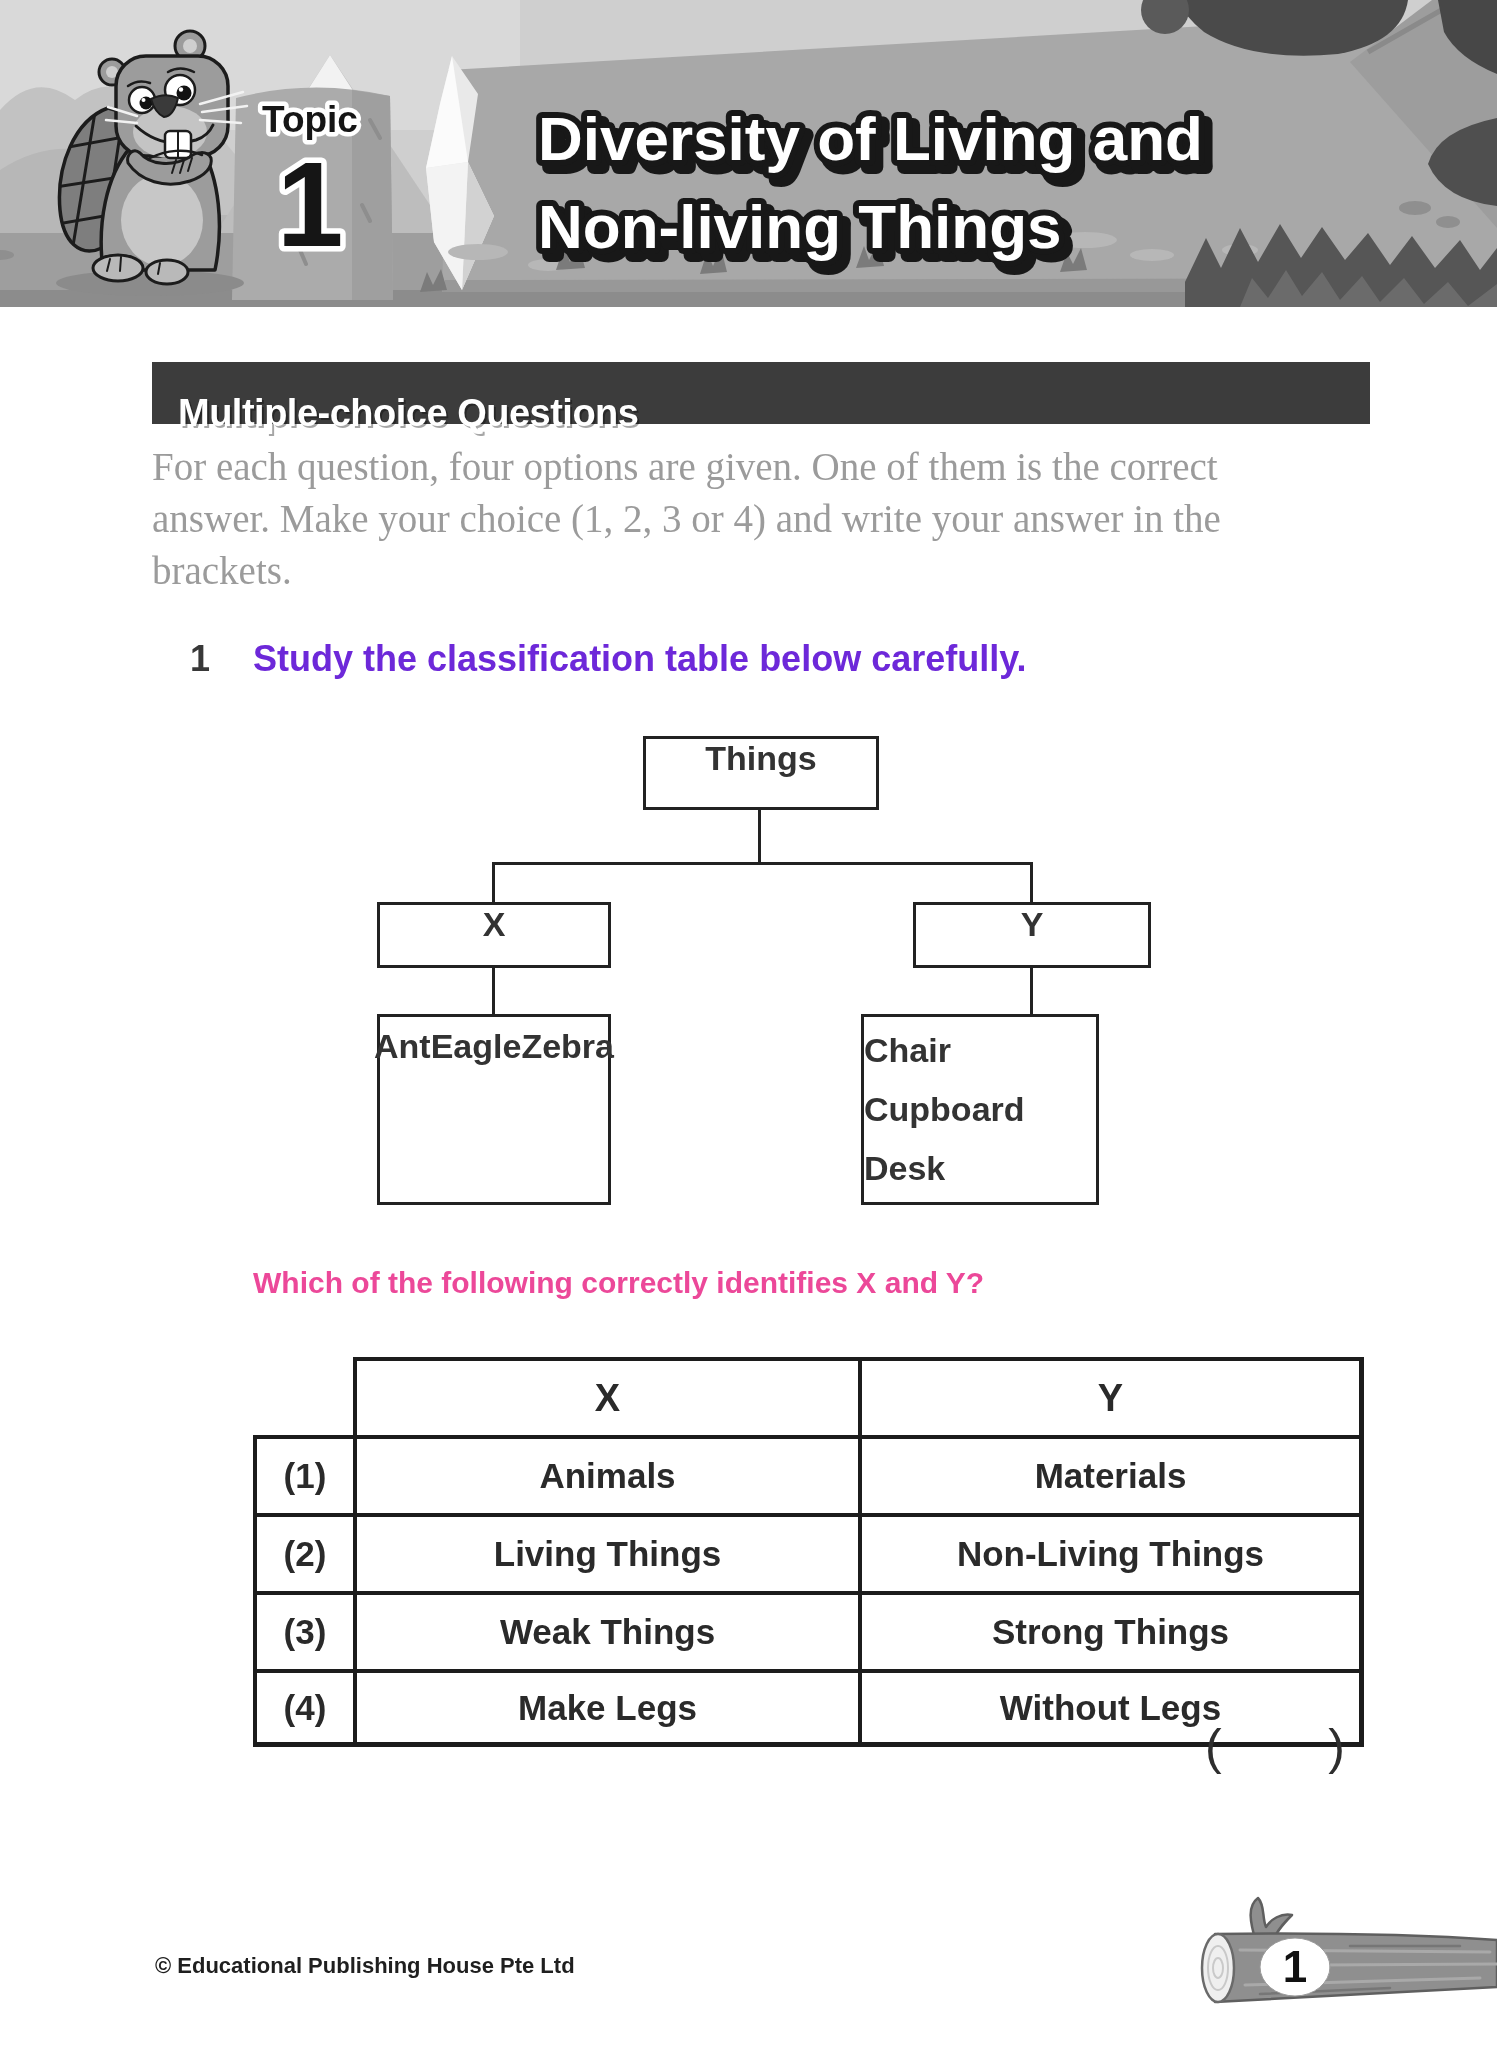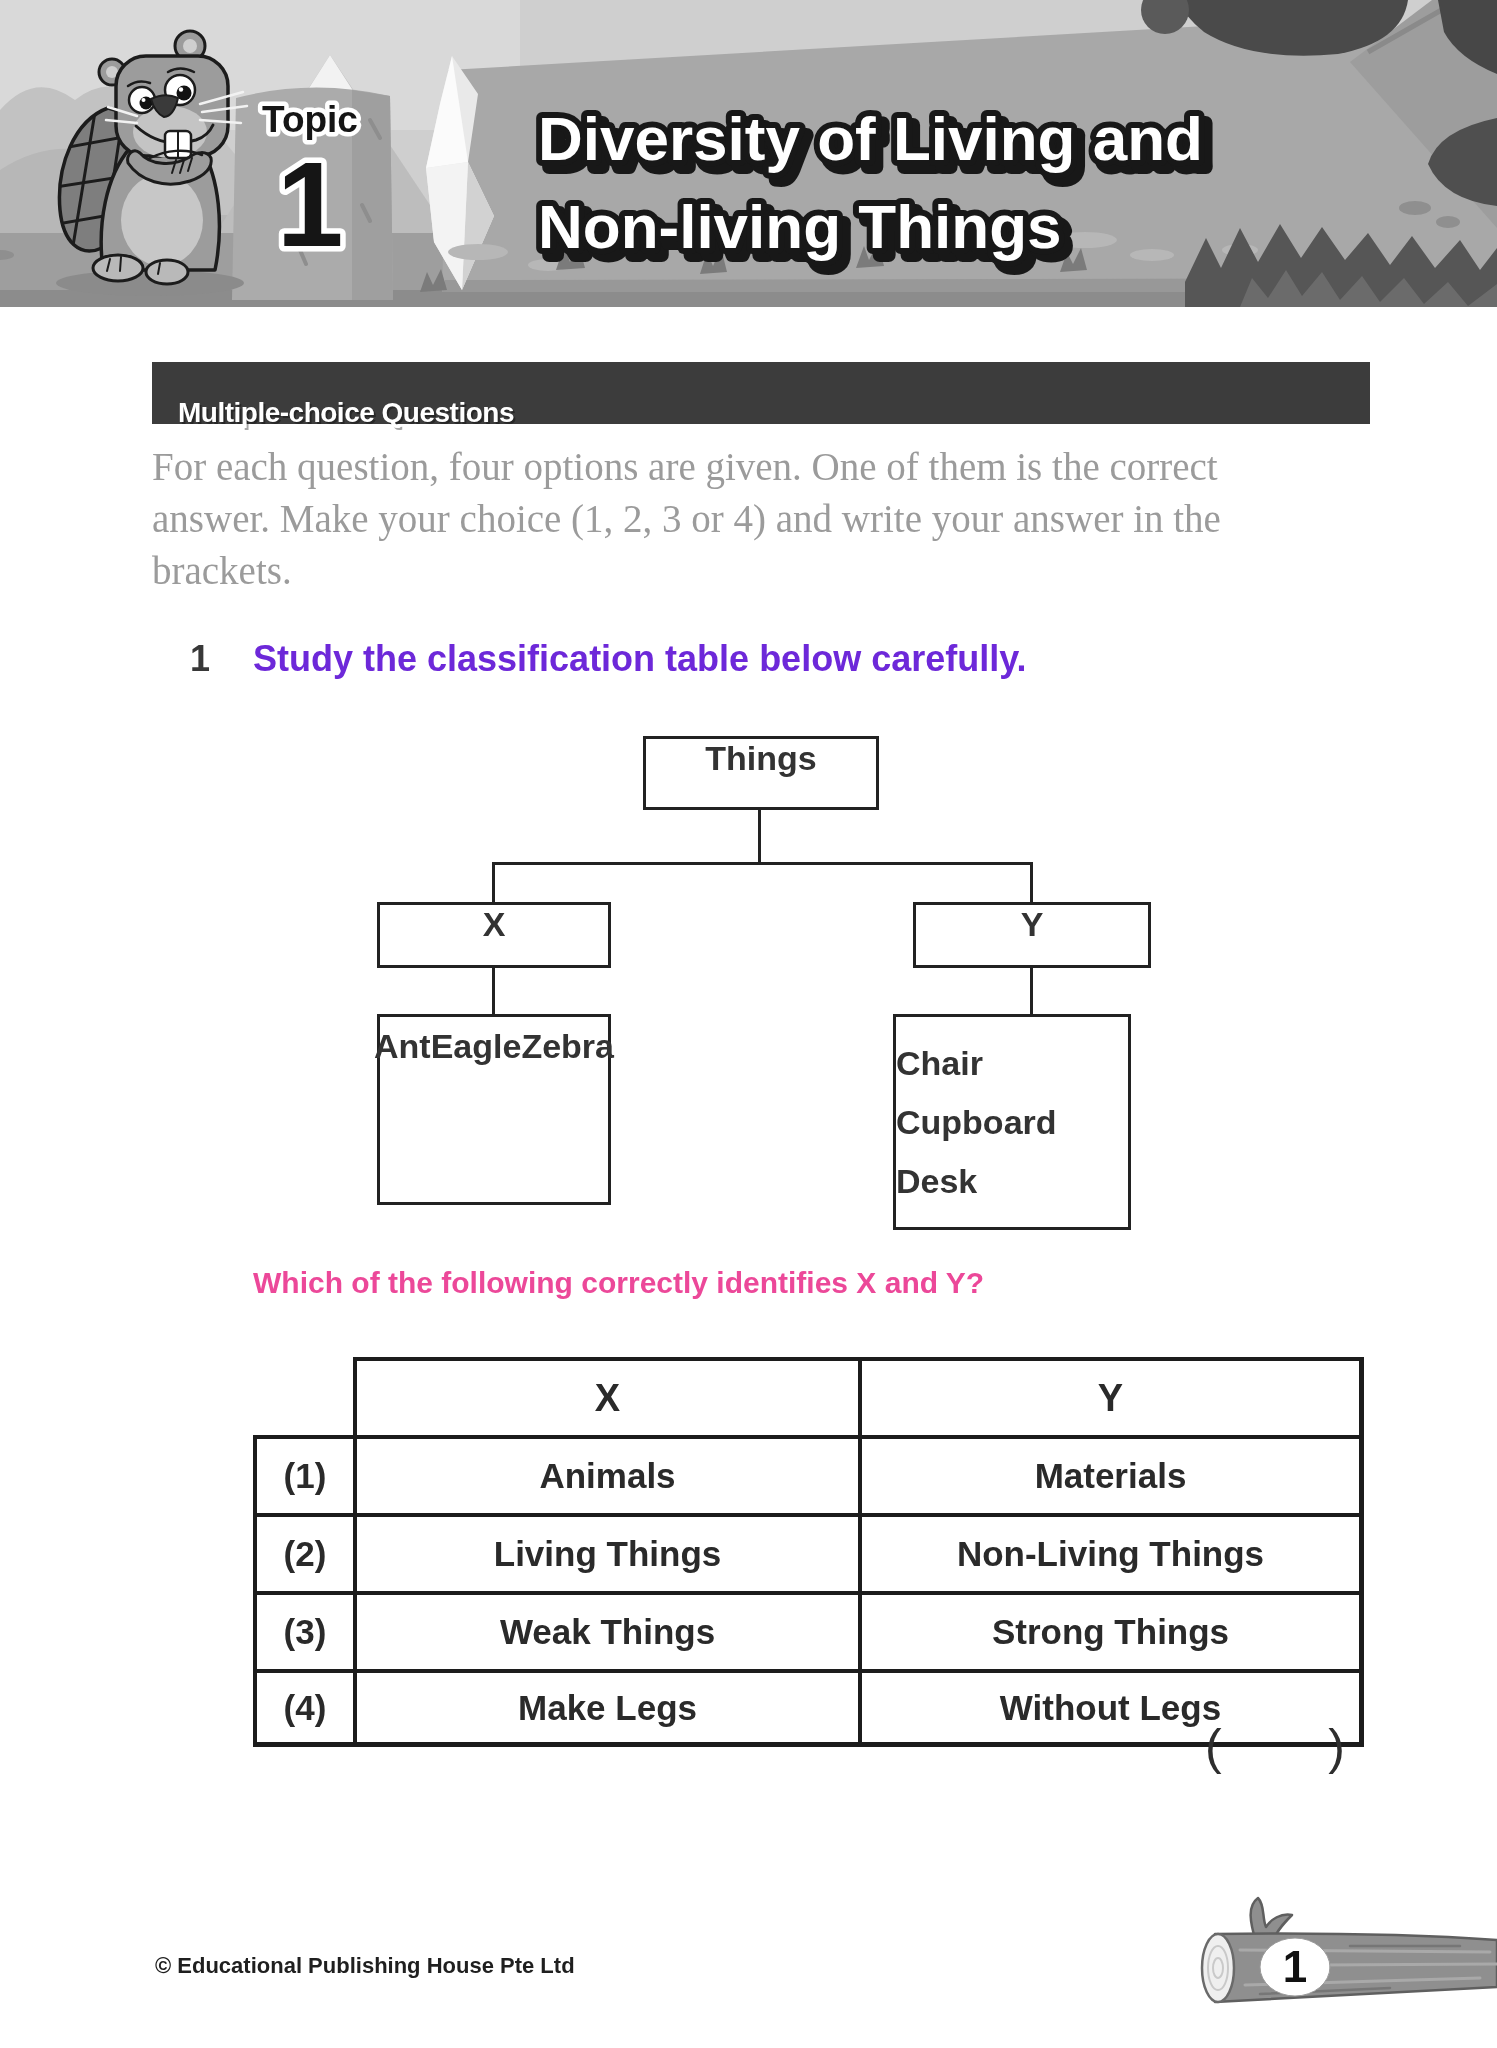--- a/index.html
+++ b/index.html
@@ -12,21 +12,21 @@
     color:#2e2e2e;
   }
   
   #header-art{position:absolute;left:0;top:0;width:1497px;height:307px;display:block;}
   
   .section-bar{
     position:absolute;left:152px;top:362px;width:1218px;height:62px;
     background:#3c3c3c;display:flex;align-items:center;
   }
   .section-bar .label{
-    color:#ffffff;font-size:28px;font-weight:bold;letter-spacing:-0.5px;
+    color:#ffffff;font-size:38px;font-weight:bold;letter-spacing:-0.5px;
     padding-left:26px;text-shadow:2px 2px 0 rgba(0,0,0,.35);margin-top:40px;
   }
   
   .instructions{
     position:absolute;left:152px;top:441px;width:1260px;
     font-size:39px;line-height:52px;color:#9b9b9b;font-weight:400;font-family:Liberation Serif, serif;
   }
   
   .q-row{position:absolute;left:190px;top:638px;width:1200px;display:flex;}
   .q-num{font-size:36px;font-weight:700;color:#383838;width:63px;}
@@ -37,21 +37,21 @@
   
   .tree-box{
     position:absolute;border:3px solid #222222;background:#ffffff;
     display:flex;justify-content:center;
     font-size:34px;font-weight:600;color:#333333;box-sizing:border-box;
   }
   #box-things{left:643px;top:736px;width:236px;height:74px;}
   #box-x{left:377px;top:902px;width:234px;height:66px;}
   #box-y{left:913px;top:902px;width:238px;height:66px;}
   #box-x-list{left:377px;top:1014px;width:234px;height:191px;flex-direction:row;line-height:59px;}
-  #box-y-list{left:893px;top:1014px;width:238px;height:216px;flex-direction:column;line-height:59px;}
+  #box-y-list{left:861px;top:1014px;width:238px;height:191px;flex-direction:column;line-height:59px;}
   .tree-line{position:absolute;background:#222222;}
   
   .mcq-table{
     position:absolute;left:253px;top:1357px;
     display:grid;grid-template-columns:100px 505px 506px;grid-auto-rows:78px;
   }
   .cell{
     display:flex;align-items:center;justify-content:center;
     font-size:35px;font-weight:600;color:#2a2a2a;
     border-top:4px solid #1c1c1c;border-left:4px solid #1c1c1c;box-sizing:border-box;

